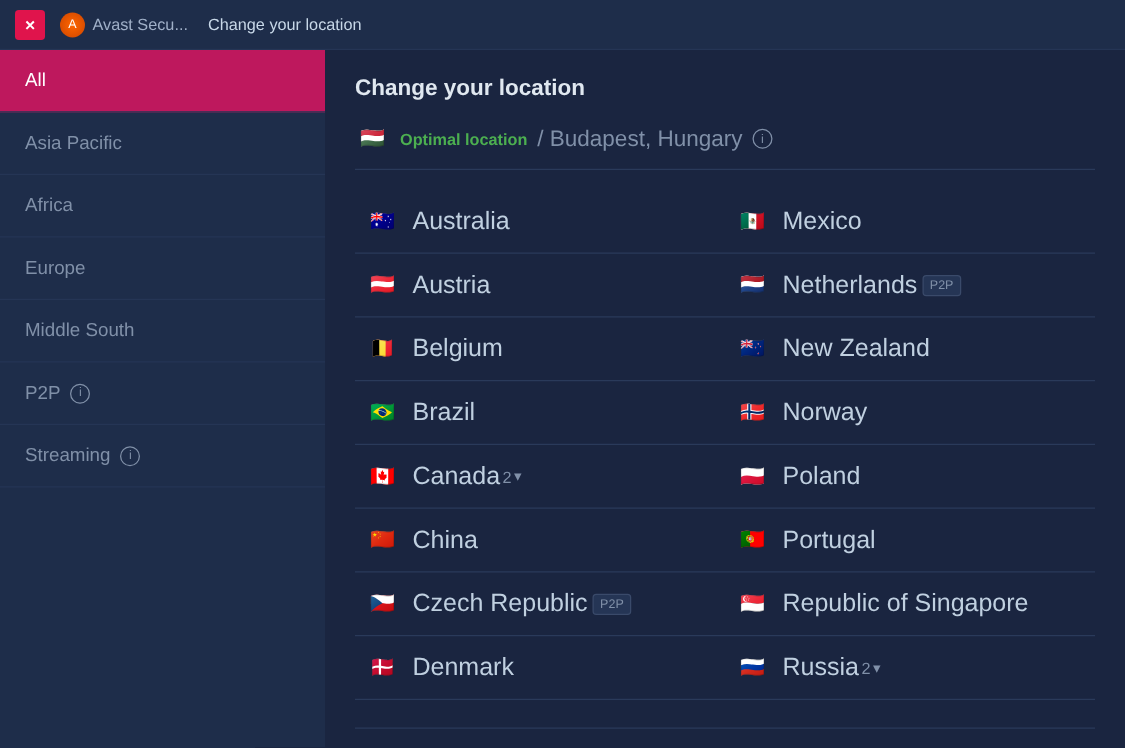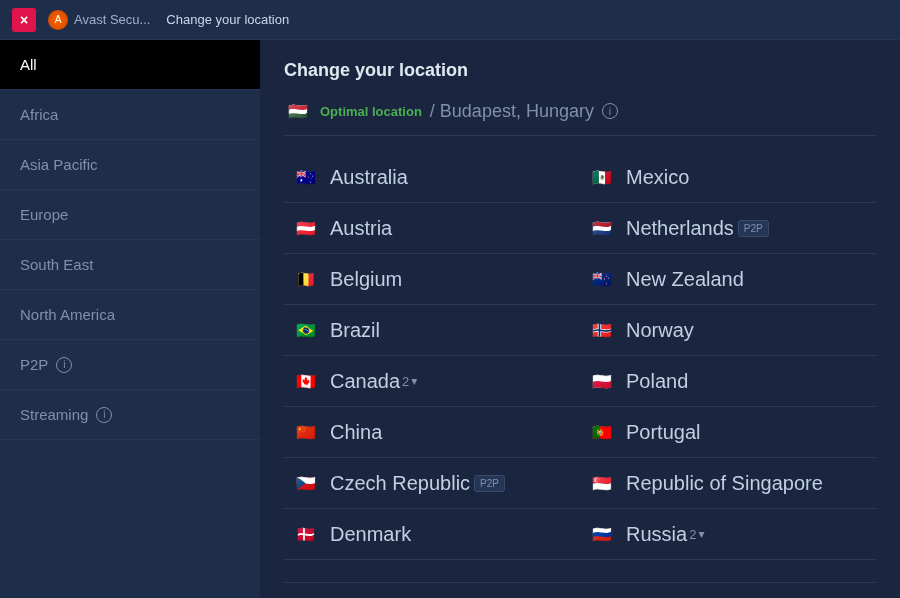--- a/index.html
+++ b/index.html
@@ -81,21 +81,21 @@
       color: #8090a8;
       font-size: 15px;
       cursor: pointer;
       border-bottom: 1px solid #253555;
       display: flex;
       align-items: center;
       gap: 8px;
     }
 
     .sidebar-item.active {
-      background: #000000;
+      background: #be185d;
       color: white;
     }
 
     .sidebar-item .info-icon {
       width: 16px;
       height: 16px;
       border: 1px solid #8090a8;
       border-radius: 50%;
       display: flex;
       align-items: center;
@@ -245,33 +245,30 @@
   <span class="title-text">Change your location</span>
 </div>
 
 <div class="main-container">
 
   <div class="sidebar" id="sidebar">
   <div class="sidebar-item active">
         <span>All</span>
       </div>
       <div class="sidebar-item">
+        <span>Asia Pacific</span>
+      </div>
+      <div class="sidebar-item">
         <span>Africa</span>
       </div>
       <div class="sidebar-item">
-        <span>Asia Pacific</span>
-      </div>
-      <div class="sidebar-item">
         <span>Europe</span>
       </div>
       <div class="sidebar-item">
-        <span>South East</span>
-      </div>
-      <div class="sidebar-item">
-        <span>North America</span>
+        <span>Middle South</span>
       </div>
       <div class="sidebar-item">
         <span>P2P</span>
         <span class="info-icon">i</span>
       </div>
       <div class="sidebar-item">
         <span>Streaming</span>
         <span class="info-icon">i</span>
       </div>
     </div>

